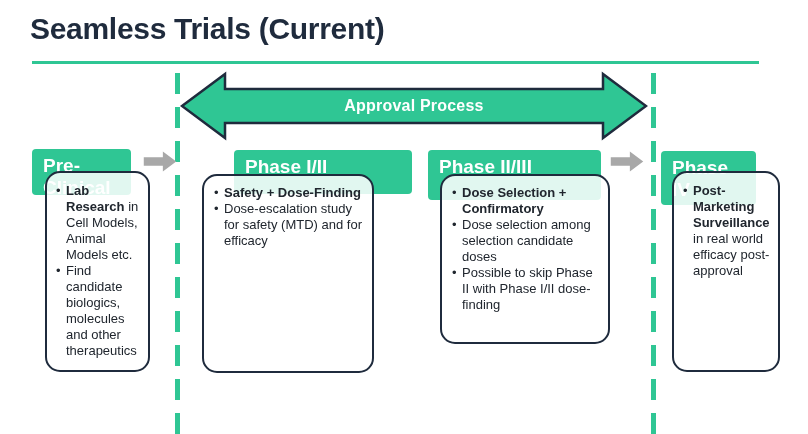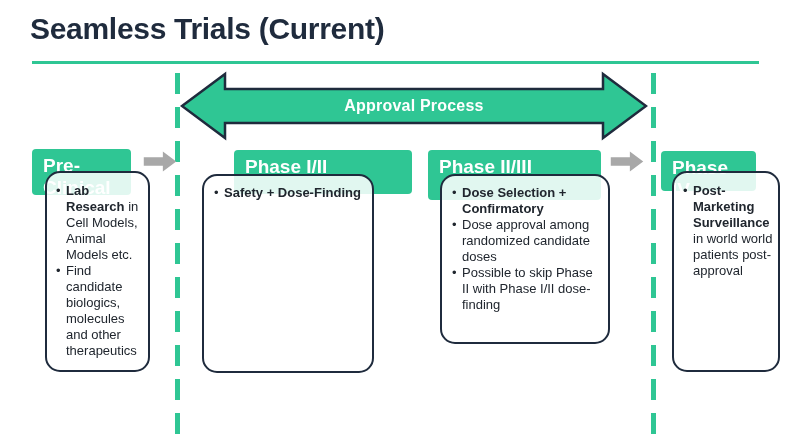--- a/index.html
+++ b/index.html
@@ -31,21 +31,21 @@
   .flow-arrow{position:absolute;width:34px;height:21px;}
   .flow-arrow polygon{fill:var(--arrow_gray);}
   .fa1{left:143px;top:151px;} .fa2{left:378px;top:151px;} .fa3{left:609px;top:151px;width:36px;}
   .tab{
     position:absolute;background:var(--teal);border-radius:4px;z-index:1;
     color:#fff;font-size:19px;font-weight:700;padding:6px 11px;
   }
   .tab1{left:32px;top:149px;width:99px;height:46px;}
   .tab2{left:189px;top:150px;width:178px;height:44px;margin-left:45px;}
   .tab3{left:428px;top:150px;width:173px;height:50px;}
-  .tab4{left:661px;top:151px;width:95px;height:40px;}
+  .tab4{left:661px;top:151px;width:95px;height:54px;}
   .box{
     position:absolute;background:rgba(255,255,255,0.86);z-index:2;
     border:2px solid var(--navy);border-radius:15px;
     font-size:13px;line-height:16px;
   }
   .box1{left:45px;top:171px;width:105px;height:201px;padding:10px 4px 6px 8px;}
   .box2{left:202px;top:174px;width:172px;height:199px;padding:9px 8px 14px 9px;}
   .box3{left:440px;top:174px;width:170px;height:170px;padding:9px 7px 6px 9px;}
   .box4{left:672px;top:171px;width:108px;height:201px;padding:10px 5px 6px 8px;}
   .box ul{list-style:none;}
@@ -88,36 +88,37 @@
       <li><span class="b"></span><span>Find candidate biologics, molecules and other therapeutics</span></li>
     </ul>
   </div>
 
   <div class="tab tab2">
     <span>Phase I/II</span>
   </div>
   <div class="box box2">
     <ul>
       <li><span class="b">Safety + Dose-Finding</span><span></span></li>
+      <li><span class="b"></span><span>Dose-escalation study for safety (MTD) and for efficacy</span></li>
     </ul>
   </div>
 
   <div class="tab tab3">
     <span>Phase II/III</span>
   </div>
   <div class="box box3">
     <ul>
       <li><span class="b">Dose Selection + Confirmatory</span><span></span></li>
-      <li><span class="b"></span><span>Dose approval among randomized candidate doses</span></li>
+      <li><span class="b"></span><span>Dose selection among selection candidate doses</span></li>
       <li><span class="b"></span><span>Possible to skip Phase II with Phase I/II dose-finding</span></li>
     </ul>
   </div>
 
   <div class="tab tab4">
     <span>Phase IV</span>
   </div>
   <div class="box box4">
     <ul>
-      <li><span class="b">Post-Marketing Surveillance</span><span> in world world patients post-approval</span></li>
+      <li><span class="b">Post-Marketing Surveillance</span><span> in real world efficacy post-approval</span></li>
     </ul>
   </div>
 
 </div>
 
 </body></html>

